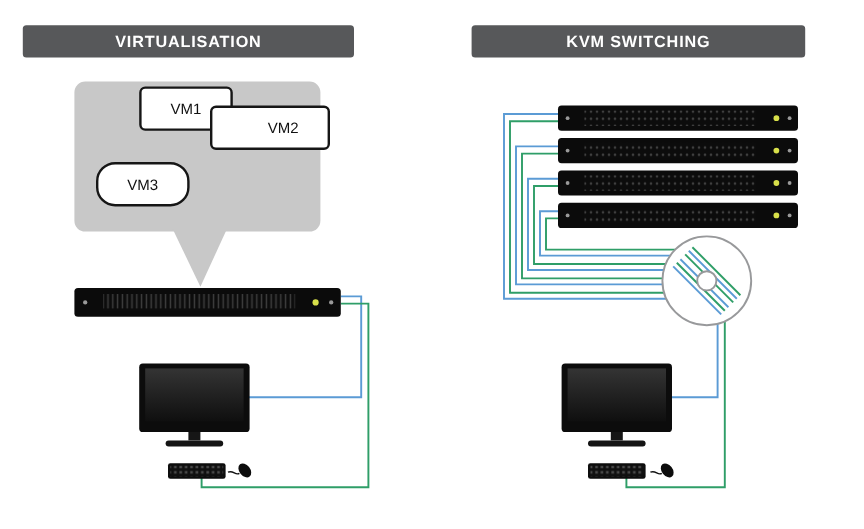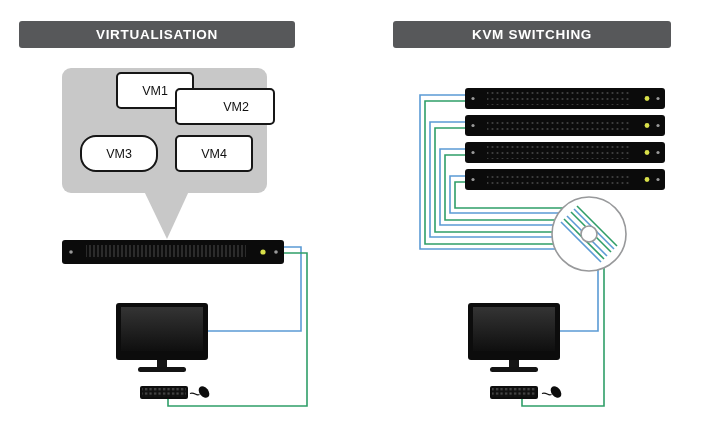--- a/index.html
+++ b/index.html
@@ -167,15 +167,14 @@
       </g>
     </g>
   </svg>
 
   <div class="header left">VIRTUALISATION</div>
   <div class="header right">KVM SWITCHING</div>
 
   <div class="vm-box vm1">VM1</div>
   <div class="vm-box vm2">VM2</div>
   <div class="vm-box vm3">VM3</div>
-  <div class="vm-box vm4">VM4</div>
 
 </div>
 
 </body></html>

